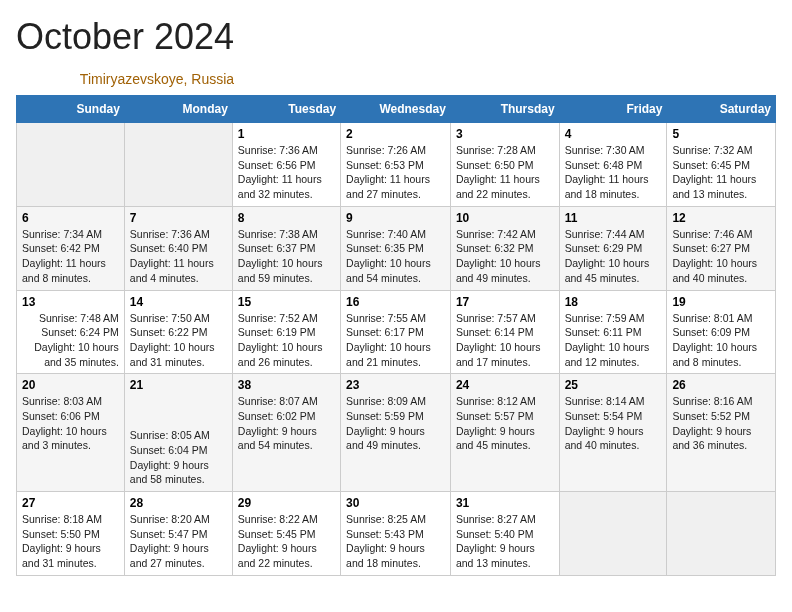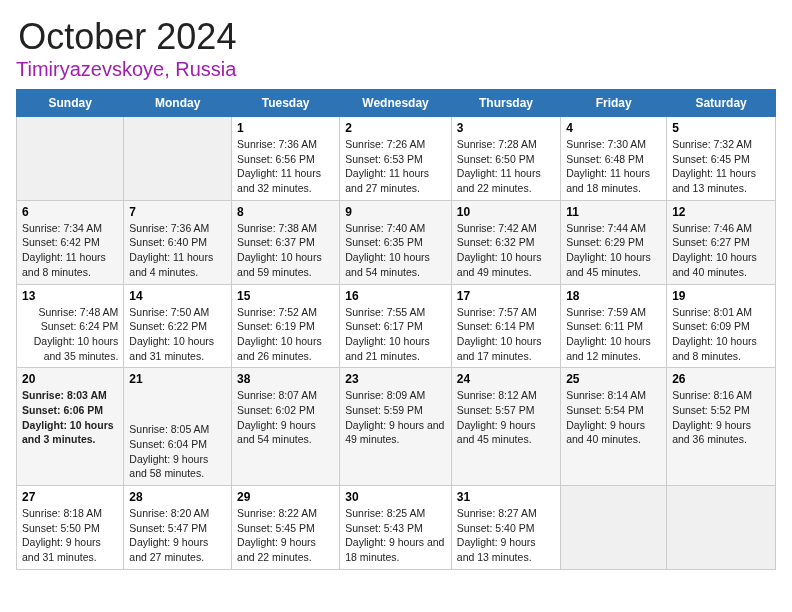--- a/index.html
+++ b/index.html
@@ -22,33 +22,34 @@
     }
     .title-block {
       text-align: right;
     }
     .month-title {
       font-size: 36px;
       font-weight: normal;
       color: #222;
     }
     .location {
-      font-size: 20px;
-      color: #a21caf;
+      font-size: 14px;
+      color: #a16207;
+      margin-top: 13px;
     }
     table {
       width: 100%;
       border-collapse: collapse;
       font-size: 11px;
     }
     thead tr th {
       background-color: #2e74b5;
       color: #fff;
-      padding: 6px 19px;
-      text-align: center;
+      padding: 6px 4px;
+      text-align: right;
       font-size: 12px;
       font-weight: bold;
       border: 1px solid #2e74b5;
     }
     tbody tr td {
       border: 1px solid #ccc;
       vertical-align: top;
       padding: 4px 5px;
       min-height: 70px;
       height: 78px;
@@ -216,21 +217,21 @@
         <td>
           <span class="day-num">19</span>
           <div class="day-info" style="white-space: pre-line;">Sunrise: 8:01 AM
 Sunset: 6:09 PM
 Daylight: 10 hours and 8 minutes.</div>
         </td>
       </tr>
       <tr>
         <td>
           <span class="day-num">20</span>
-          <div class="day-info" style="white-space: pre-line; font-weight: bold;">Sunrise: 8:03 AM
+          <div class="day-info" style="white-space: pre-line;">Sunrise: 8:03 AM
 Sunset: 6:06 PM
 Daylight: 10 hours and 3 minutes.</div>
         </td>
         <td>
           <span class="day-num">21</span>
           <div class="day-info" style="white-space: pre-line; margin-top: 36px;">Sunrise: 8:05 AM
 Sunset: 6:04 PM
 Daylight: 9 hours and 58 minutes.</div>
         </td>
         <td>

